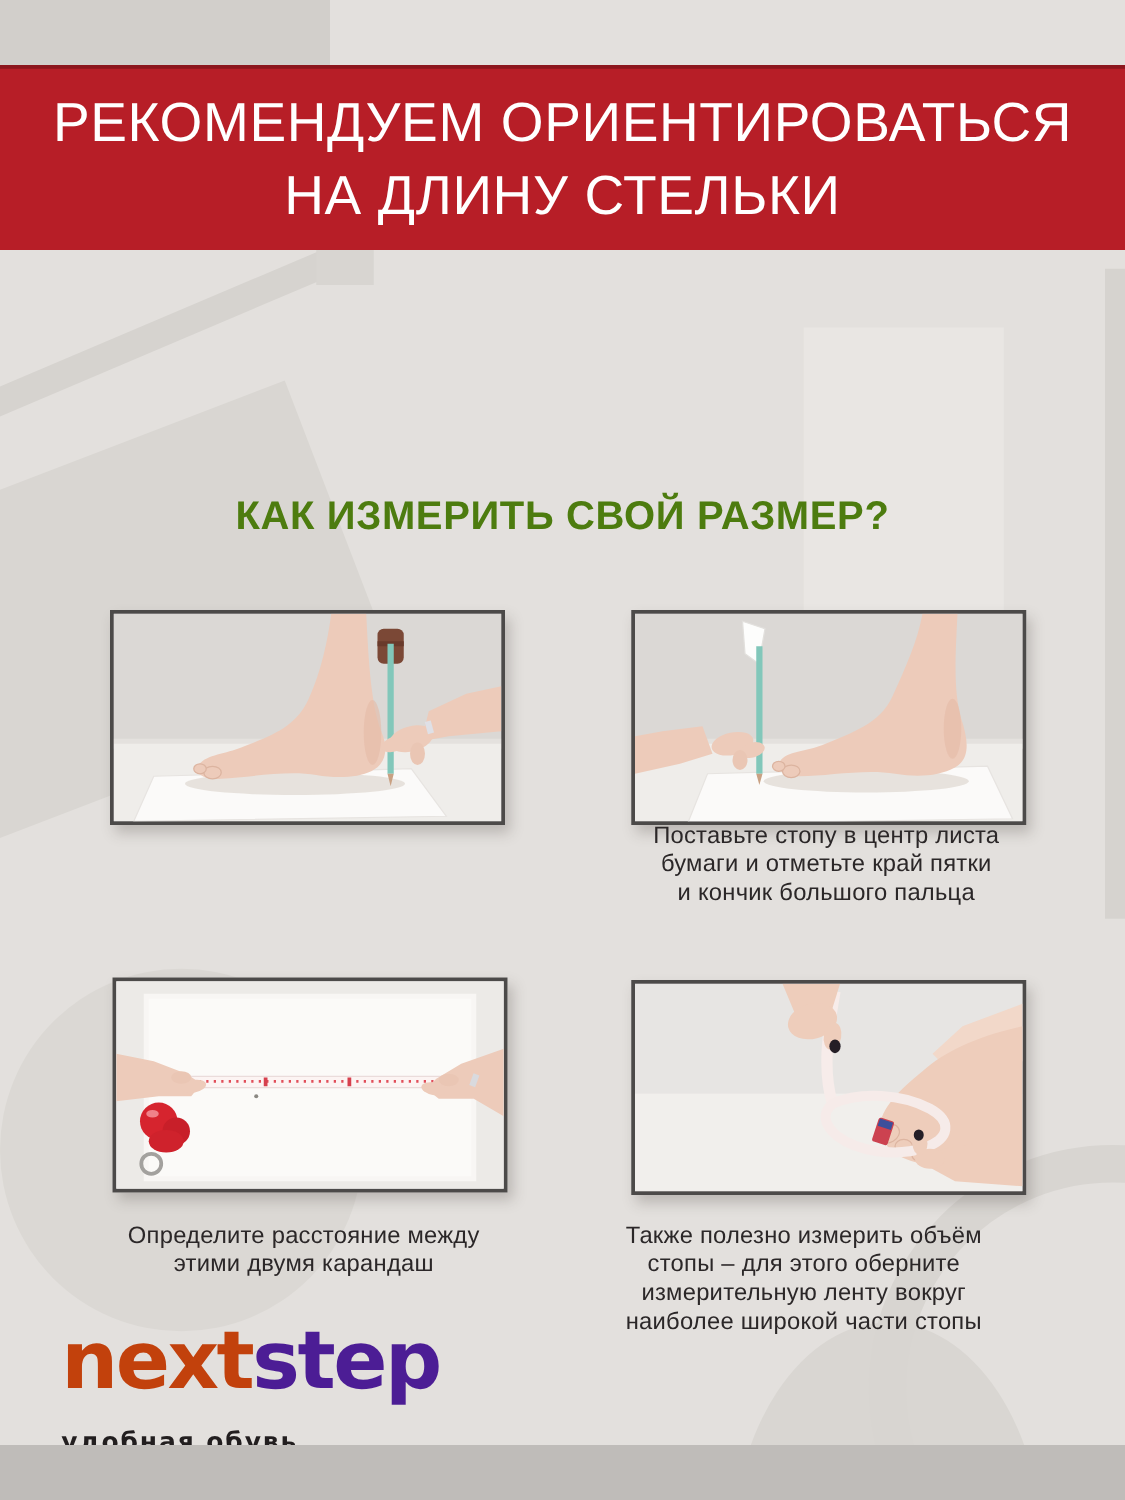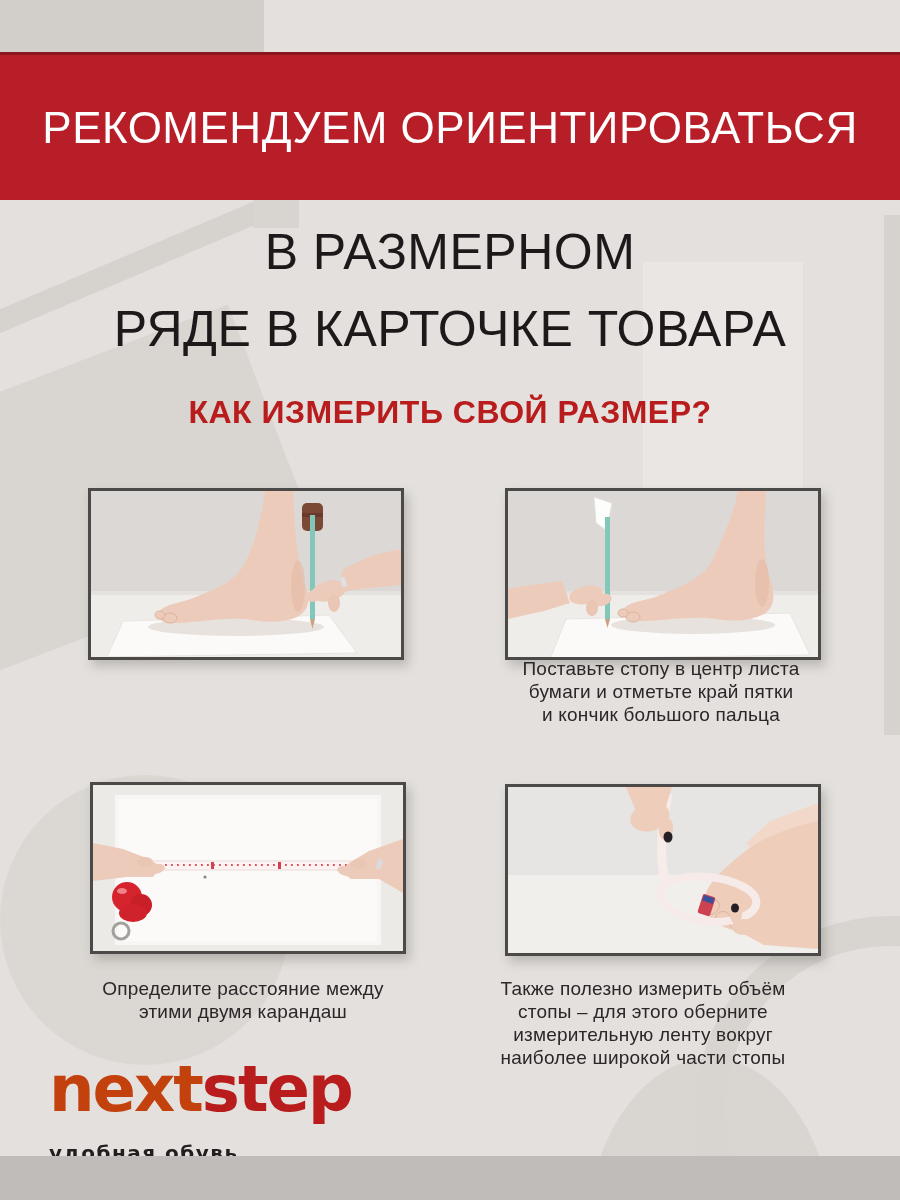--- a/index.html
+++ b/index.html
@@ -27,21 +27,21 @@
     color:#ffffff; font-size:44px; line-height:58px; letter-spacing:0.5px; font-weight:400;
     text-align:center;
   }
   
   .heading{
     position:absolute; left:0; top:214px; width:900px; text-align:center;
     color:#1d191a; font-size:50px; line-height:77px; letter-spacing:0.5px;
   }
   .subheading{
     position:absolute; left:0; top:394px; width:900px; text-align:center;
-    color:#b91c1c; font-size:32px; font-weight:bold; letter-spacing:0.5px;
+    color:#4d7c0f; font-size:32px; font-weight:bold; letter-spacing:0.5px;
   }
   
   .photo-frame{
     position:absolute; width:310px; height:166px;
     border:3px solid #4c4a49; background:#eceae8;
     box-shadow:4px 6px 10px rgba(70,64,58,0.25);
   }
   .photo-frame svg{display:block;width:100%;height:100%;}
   #photo1{left:88px;  top:488px;}
   #photo2{left:505px; top:488px;}
@@ -56,21 +56,21 @@
   #caption2{left:466px; top:657px;}
   #caption3{left:48px;  top:977px;}
   #caption4{left:448px; top:977px;}
   
   .logo{position:absolute; left:49px; top:1054px;}
   .logo-brand{
     font-family:"DejaVu Sans", sans-serif; font-weight:bold;
     font-size:64px; line-height:70px; letter-spacing:-2px;
   }
   .logo-part1{color:#c2410c;}
-  .logo-part2{color:#b91c1c;}
+  .logo-part2{color:#4c1d95;}
   .logo-tagline{
     font-family:"DejaVu Sans", sans-serif; font-weight:bold;
     font-size:20px; letter-spacing:1.5px; color:#221e1f; margin-top:17px;
   }
 </style>
 </head>
 <body>
 
 <div class="page">
 
@@ -79,26 +79,23 @@
   <div class="deco deco-wedge"></div>
   <div class="deco deco-tab"></div>
   <div class="deco deco-rect-light"></div>
   <div class="deco deco-right-strip"></div>
   <div class="deco deco-circle"></div>
   <div class="deco deco-dome"></div>
   <div class="deco deco-arc"></div>
 
   <div class="banner">
     <div>РЕКОМЕНДУЕМ ОРИЕНТИРОВАТЬСЯ</div>
-  </div>
-
-  <div class="heading">
-    <div>В РАЗМЕРНОМ</div>
-    <div>РЯДЕ В КАРТОЧКЕ ТОВАРА</div>
-  </div>
+    <div>НА ДЛИНУ СТЕЛЬКИ</div>
+  </div>
+
   <div class="subheading">КАК ИЗМЕРИТЬ СВОЙ РАЗМЕР?</div>
 
   <div class="photo-frame" id="photo1">
     <svg viewBox="0 0 310 166" preserveAspectRatio="none">
       <rect x="0" y="0" width="310" height="104" fill="#dbd8d5"></rect>
       <rect x="0" y="100" width="310" height="8" fill="#e4e1de"></rect>
       <rect x="0" y="104" width="310" height="62" fill="#efedea"></rect>
       <polygon points="32,130 238,124 266,162 16,166" fill="#fbfaf9" stroke="#e7e4e1" stroke-width="1"></polygon>
       <ellipse cx="145" cy="136" rx="88" ry="9" fill="#e2dcd6" opacity="0.8"></ellipse>
       <path d="M174,0 L202,0 C204,42 206,72 214,94 C220,108 218,120 206,126 C196,131 178,132 162,129 C138,125 108,131 86,132 C74,133 64,129 68,121 C73,113 90,112 102,107 C128,97 146,90 156,68 C166,46 171,22 174,0 Z" fill="#edcbba"></path>

